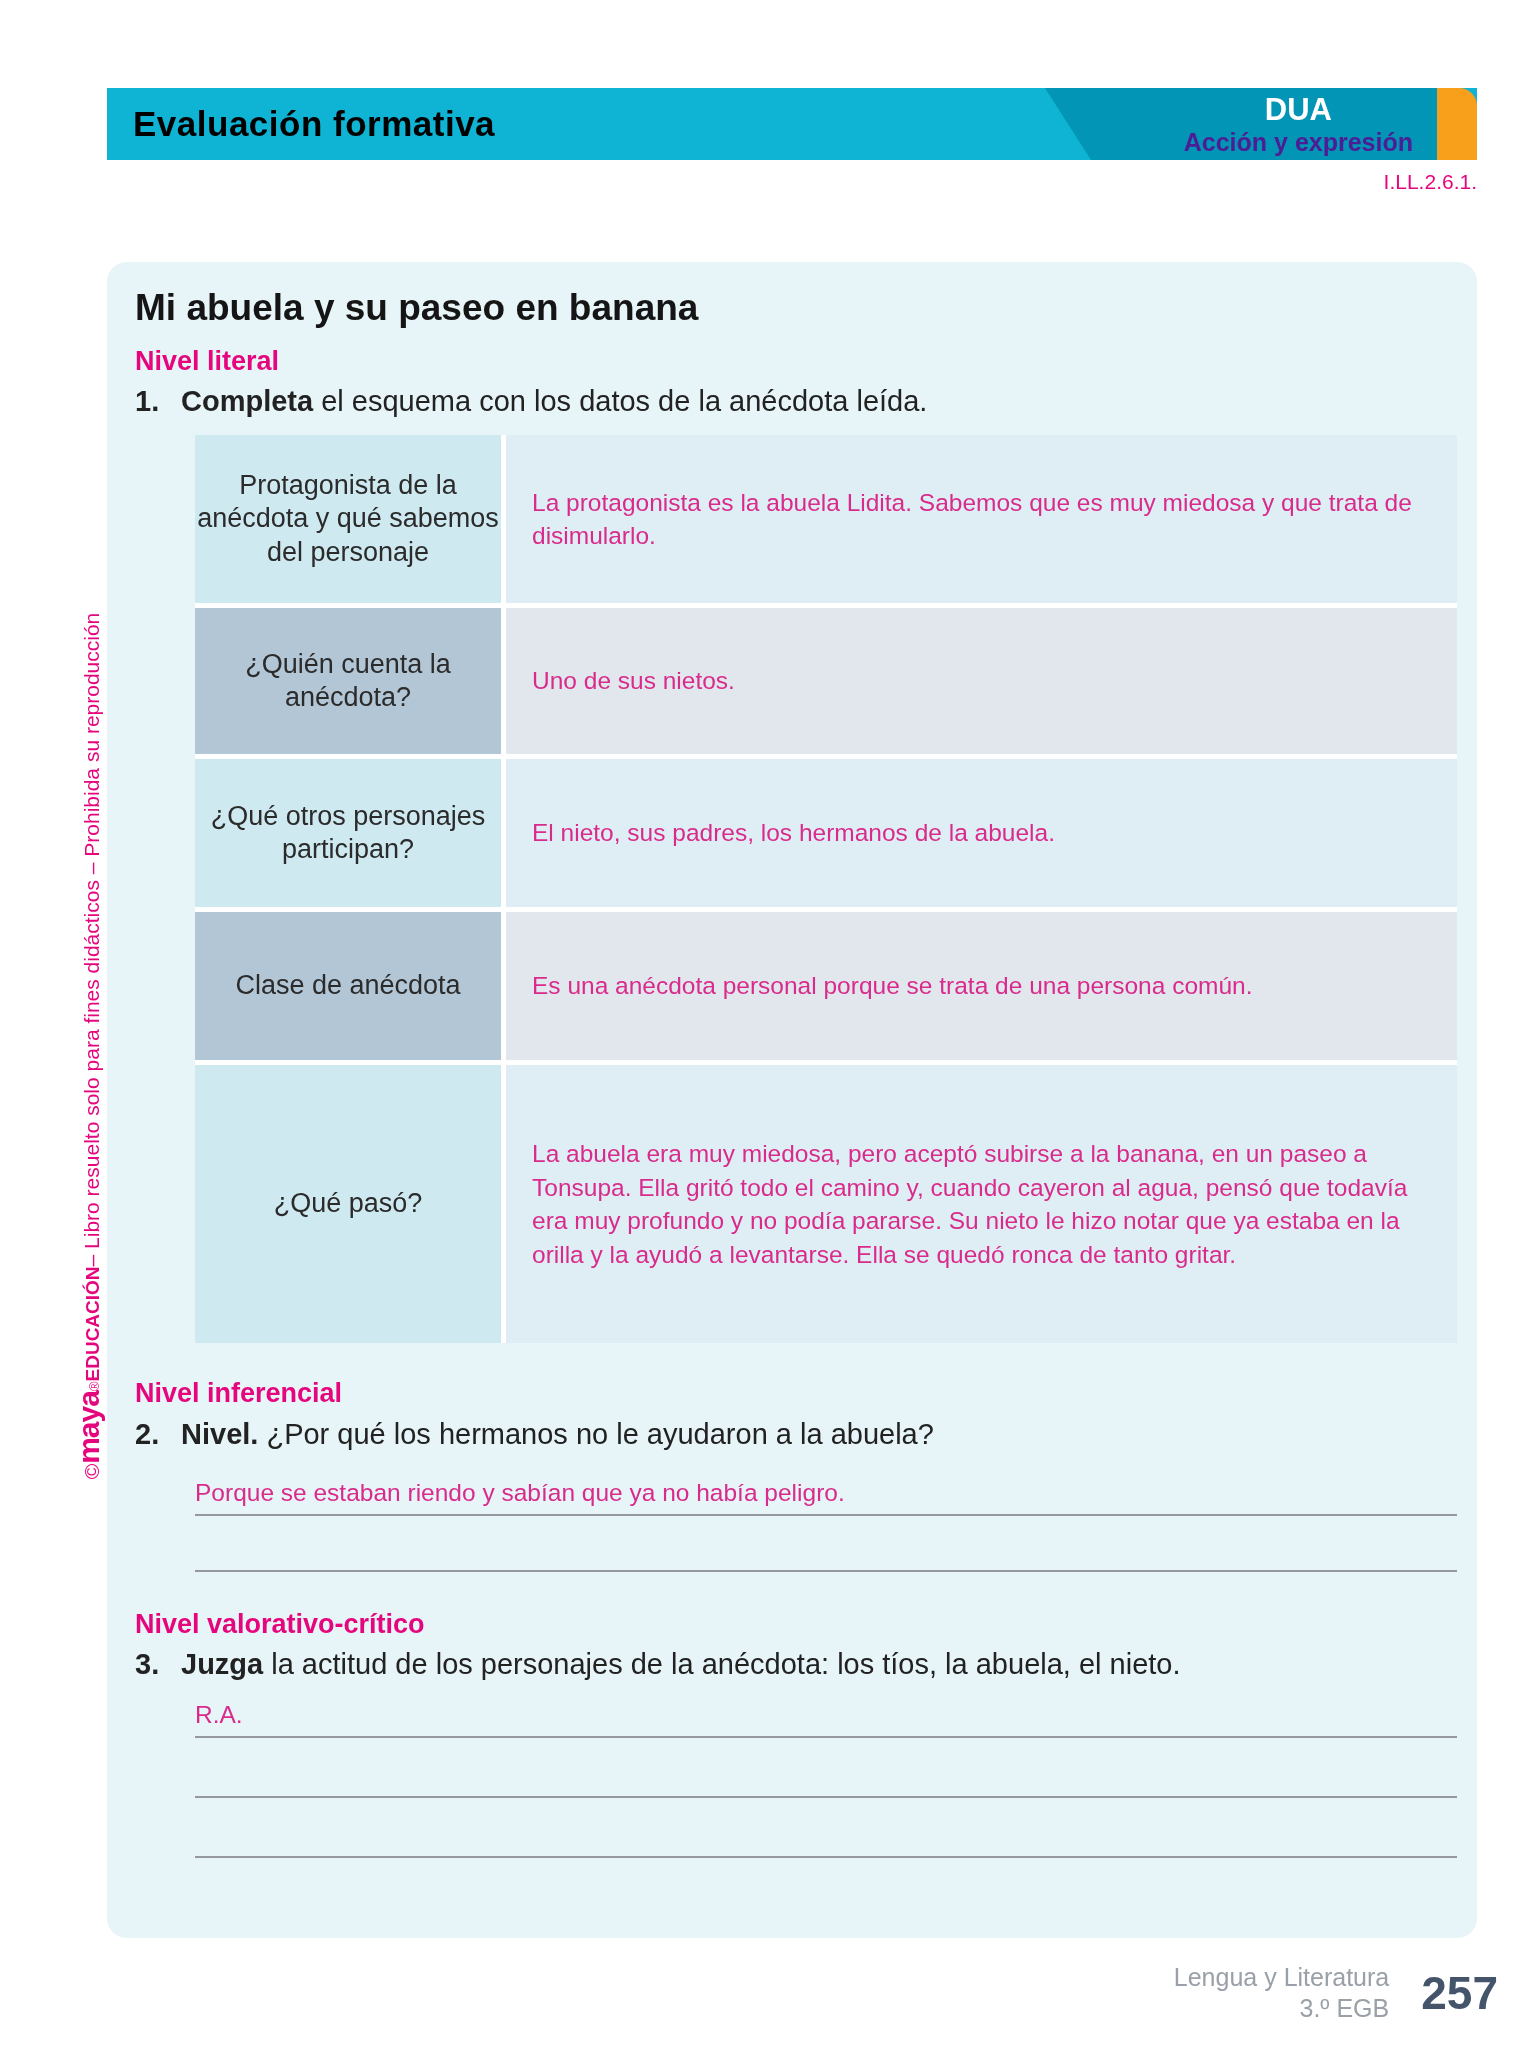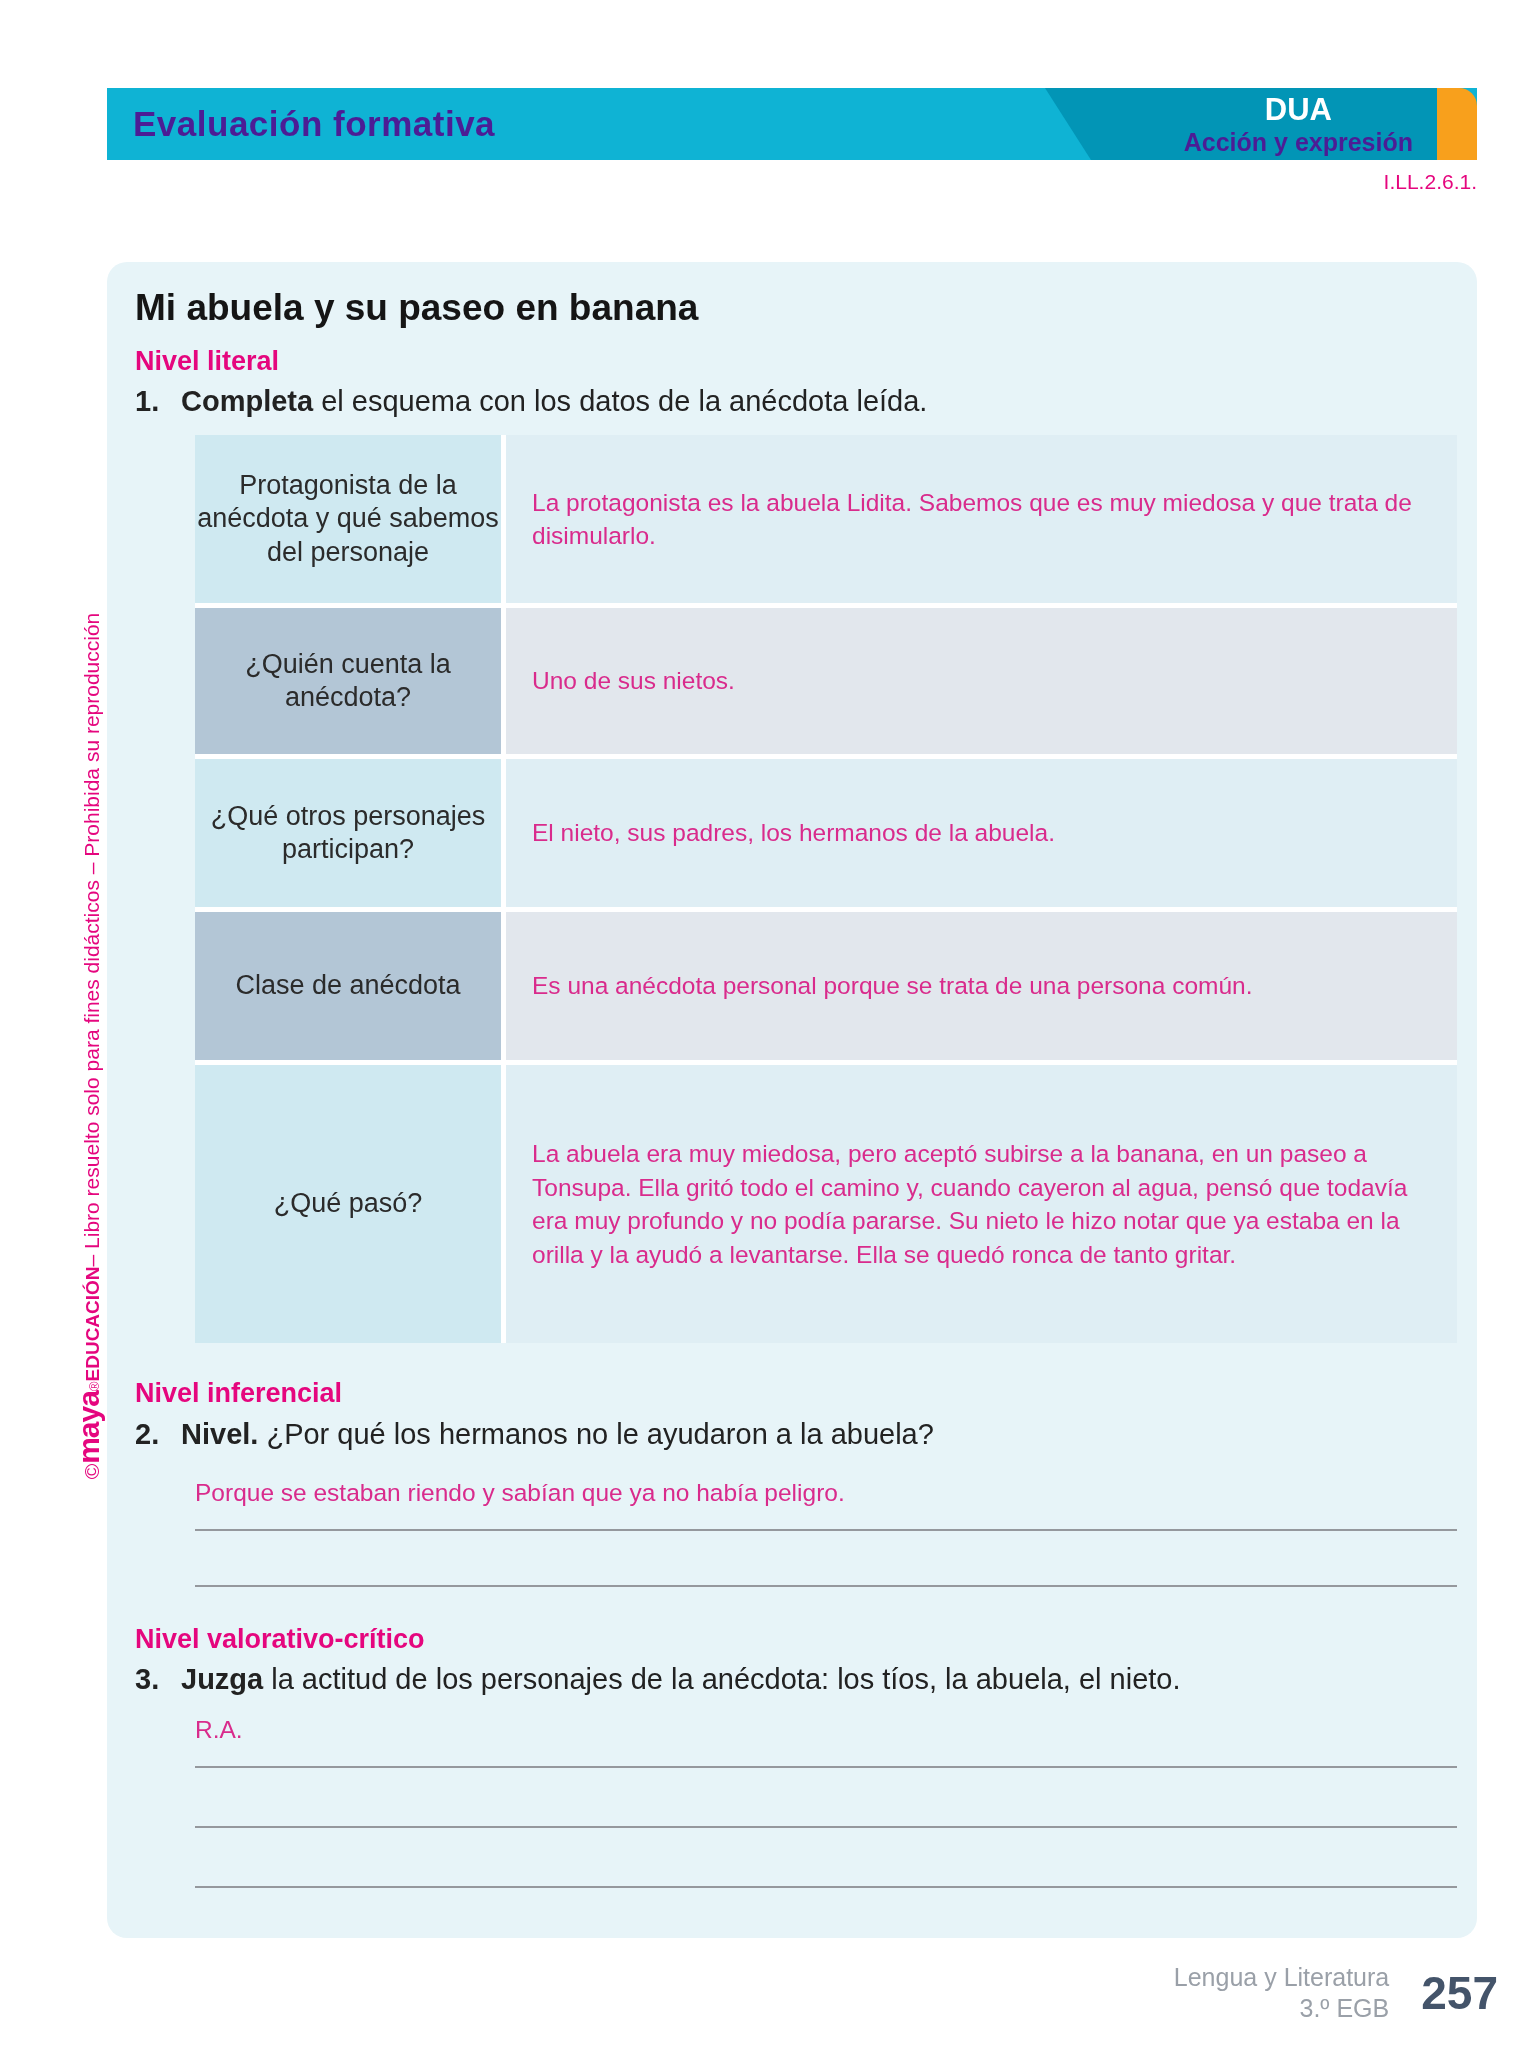--- a/index.html
+++ b/index.html
@@ -8,21 +8,21 @@
     position:relative; width:1536px; height:2048px; background:#ffffff;
     font-family:"Liberation Sans","DejaVu Sans",sans-serif; overflow:hidden;
   }
 
   
   .header-bar { position:absolute; left:107px; top:88px; width:1370px; height:72px; background:#0fb3d4; }
   .header-dark { position:absolute; right:40px; top:0; width:392px; height:72px; background:#0295b6;
                  clip-path:polygon(0 0,100% 0,100% 100%,46px 100%); }
   .header-orange { position:absolute; right:0; top:0; width:40px; height:72px; background:#f8a01c; border-radius:0 18px 0 0; }
   .header-title { position:absolute; left:26px; top:0; height:64px; line-height:72px;
-                  color:#4c1d95; font-size:35px; font-weight:bold; letter-spacing:.5px; }
+                  color:#000000; font-size:35px; font-weight:bold; letter-spacing:.5px; }
   .dua-block { position:absolute; right:64px; top:4px; text-align:center; line-height:1.15; }
   .dua-title { color:#ffffff; font-size:31px; font-weight:bold; }
   .dua-subtitle { color:#4c1d95; font-size:25px; font-weight:bold; }
   .std-code { position:absolute; left:107px; top:170px; width:1370px; text-align:right;
               color:#e5067e; font-weight:normal; font-size:21px; }
 
   
   .panel { position:absolute; left:107px; top:262px; width:1370px; height:1676px;
            background:#e7f4f8; border-radius:20px; padding:26px 22px 0 28px; }
   .ws-title { font-size:37px; font-weight:bold; color:#151515; line-height:1.1; }
@@ -39,21 +39,21 @@
   .cell { padding:14px 2px; display:flex; align-items:center; }
   .lbl { justify-content:center; text-align:center; font-size:27px; color:#2b2b2b; line-height:1.25; }
   .ans { font-size:24.5px; color:#d92b8c; line-height:1.38; padding:12px 26px; }
   .lbl-a { background:#cfe9f1; } .lbl-b { background:#b3c6d6; }
   .ans-a { background:#dfeef4; } .ans-b { background:#e2e7ed; }
   .r1 { min-height:168px; } .r2 { min-height:146px; } .r3 { min-height:148px; }
   .r4 { min-height:148px; } .r5 { min-height:278px; }
 
   
   .ansline { margin:26px 0 0 60px; width:1262px; border-bottom:2px solid #95989d;
-             padding-bottom:20px; color:#d92b8c; font-size:24.5px; line-height:1.25; }
+             padding-bottom:5px; color:#d92b8c; font-size:24.5px; line-height:1.25; }
   .blankline { margin-left:60px; width:1262px; border-bottom:2px solid #95989d; height:56px; }
   .blank60 { height:60px; }
 
   
   .footer { position:absolute; right:38px; top:1962px; display:flex; align-items:center; gap:32px; }
   .footer-meta { text-align:right; color:#9aa0a8; font-size:25px; line-height:1.25; }
   .footer-page { color:#44546a; font-size:46px; font-weight:bold; }
 
   
   .sidebar { position:absolute; left:-412px; top:1030px; width:1000px; height:32px;

